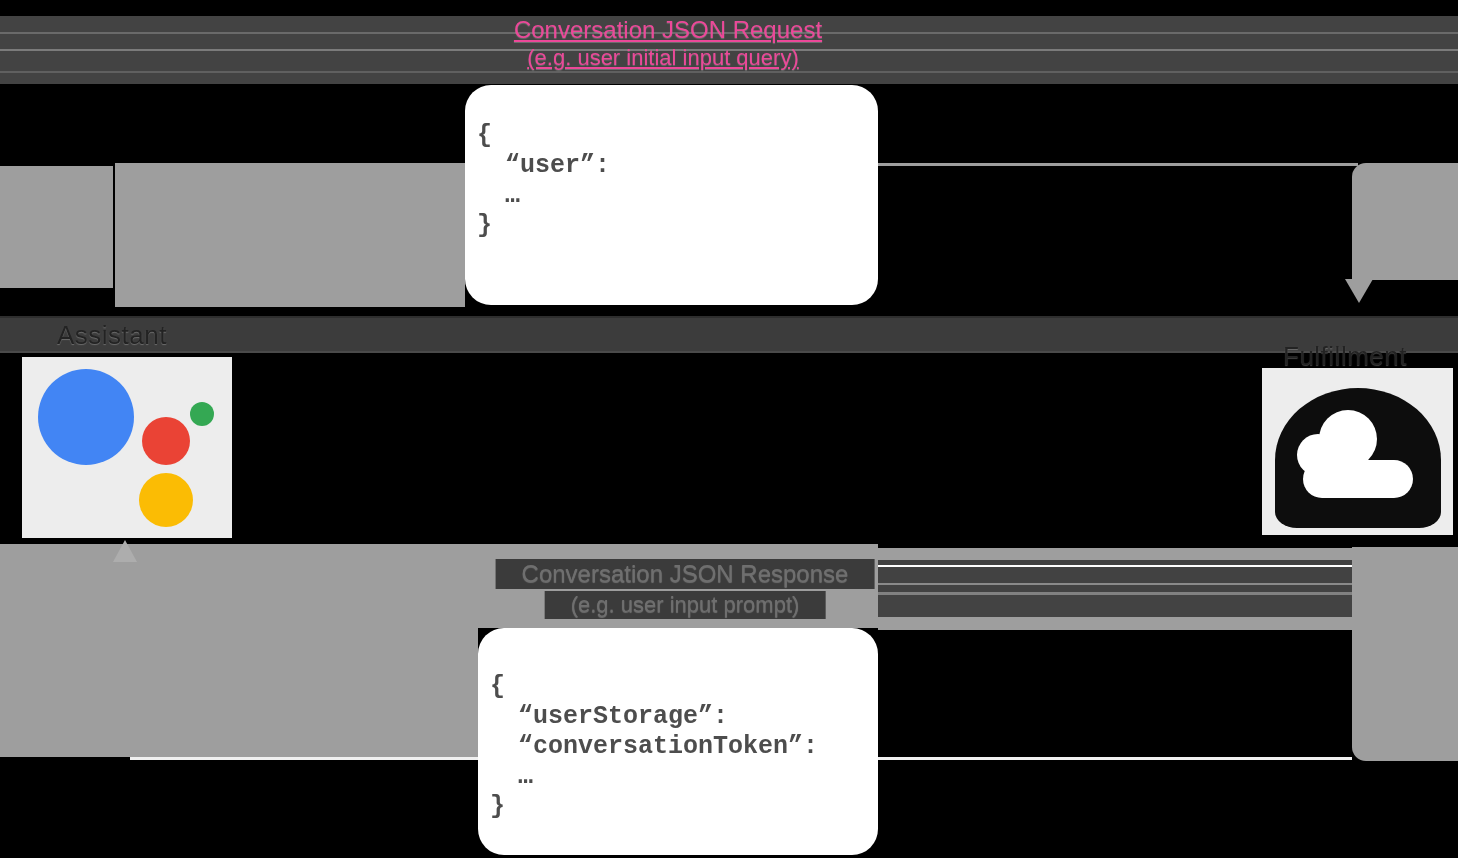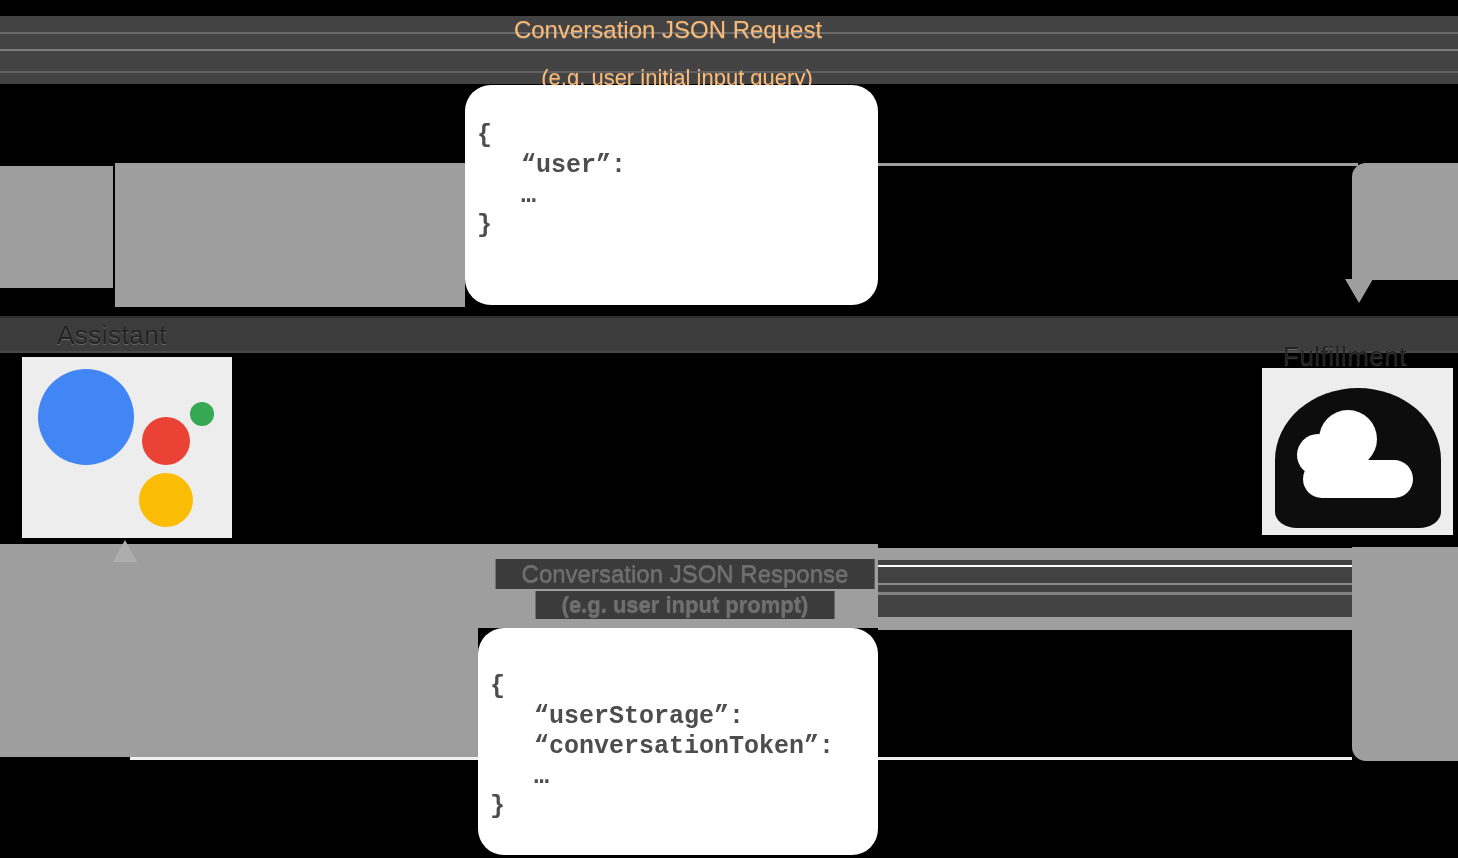--- a/index.html
+++ b/index.html
@@ -6,24 +6,24 @@
   .stage{position:relative;width:1458px;height:858px;background:#000;overflow:hidden;
          font-family:"Liberation Sans",sans-serif;}
   .abs{position:absolute;}
 
   
   .stripes-top{left:0;top:16px;width:1458px;height:68px;background:#434343;}
   .hl{left:0;width:1458px;height:2px;}
   .hl1{top:32px;background:#6a6a6a;}
   .hl2{top:49px;background:#7b7b7b;}
   .hl3{top:71px;background:#606060;}
-  .lbl{transform:translateX(-50%);white-space:nowrap;color:#fdba74;
-       text-shadow:0 1px 1px rgba(255,255,255,.22);}
+  .lbl{transform:translateX(-50%);white-space:nowrap;color:#ec4899;
+       text-shadow:0 1px 1px rgba(255,255,255,.22);text-decoration:underline;}
   .top1{left:668px;top:17px;font-size:24px;line-height:26px;}
-  .top2{left:677px;top:46px;font-size:22px;line-height:24px;margin-top:20px;}
+  .top2{left:663px;top:46px;font-size:22px;line-height:24px;}
 
   
   .gray{background:#9e9e9e;}
   .r1{left:0;top:166px;width:113px;height:122px;}
   .r2{left:115px;top:163px;width:350px;height:144px;}
   .line-top{left:878px;top:163px;width:480px;height:3px;}
   .bar-top{left:1352px;top:163px;width:106px;height:117px;border-top-left-radius:14px;}
   .tri-down{left:1345px;top:279px;width:0;height:0;
             border-left:14px solid transparent;border-right:14px solid transparent;
             border-top:24px solid #9e9e9e;}
@@ -61,28 +61,28 @@
   .stripes-right{left:878px;top:548px;width:478px;height:82px;background:
      linear-gradient(180deg,
        #9e9e9e 0 12px,#424242 12px 17px,#ffffff 17px 19px,#424242 19px 35px,
        #8a8a8a 35px 37px,#424242 37px 44px,#818181 44px 47px,#434343 47px 69px,#9e9e9e 69px 82px);}
   .whiteline{left:130px;top:757px;width:1222px;height:3px;background:#f0f0f0;}
   .bar-bottom{left:1352px;top:547px;width:106px;height:214px;border-bottom-left-radius:14px;}
 
   .botlbl{transform:translateX(-50%);white-space:nowrap;background:#3b3b3b;color:#6f6f6f;
           padding:2px 26px;text-shadow:0 1px 1px rgba(255,255,255,.28);}
   .bot1{left:685px;top:559px;font-size:24px;line-height:26px;}
-  .bot2{left:685px;top:591px;font-size:22px;line-height:24px;font-weight:bold;}
+  .bot2{left:685px;top:591px;font-size:22px;line-height:24px;}
 
   
   .codebox{background:#fff;border-radius:26px;box-sizing:border-box;z-index:5;}
   .codebox.top{left:465px;top:85px;width:413px;height:220px;padding-top:36px;}
   .codebox.bottom{left:478px;top:628px;width:400px;height:227px;padding-top:44px;}
   .ln{font-family:"Liberation Mono","DejaVu Sans Mono",monospace;font-weight:bold;
-      font-size:25px;line-height:30px;color:#4d4d4d;padding-left:56px;white-space:pre;}
+      font-size:25px;line-height:30px;color:#4d4d4d;padding-left:40px;white-space:pre;}
   .ln.brace{padding-left:12px;}
 </style>
 </head>
 <body>
 
 <div class="stage">
 
   <div class="abs stripes-top"></div>
   <div class="abs hl hl1"></div>
   <div class="abs hl hl2"></div>

